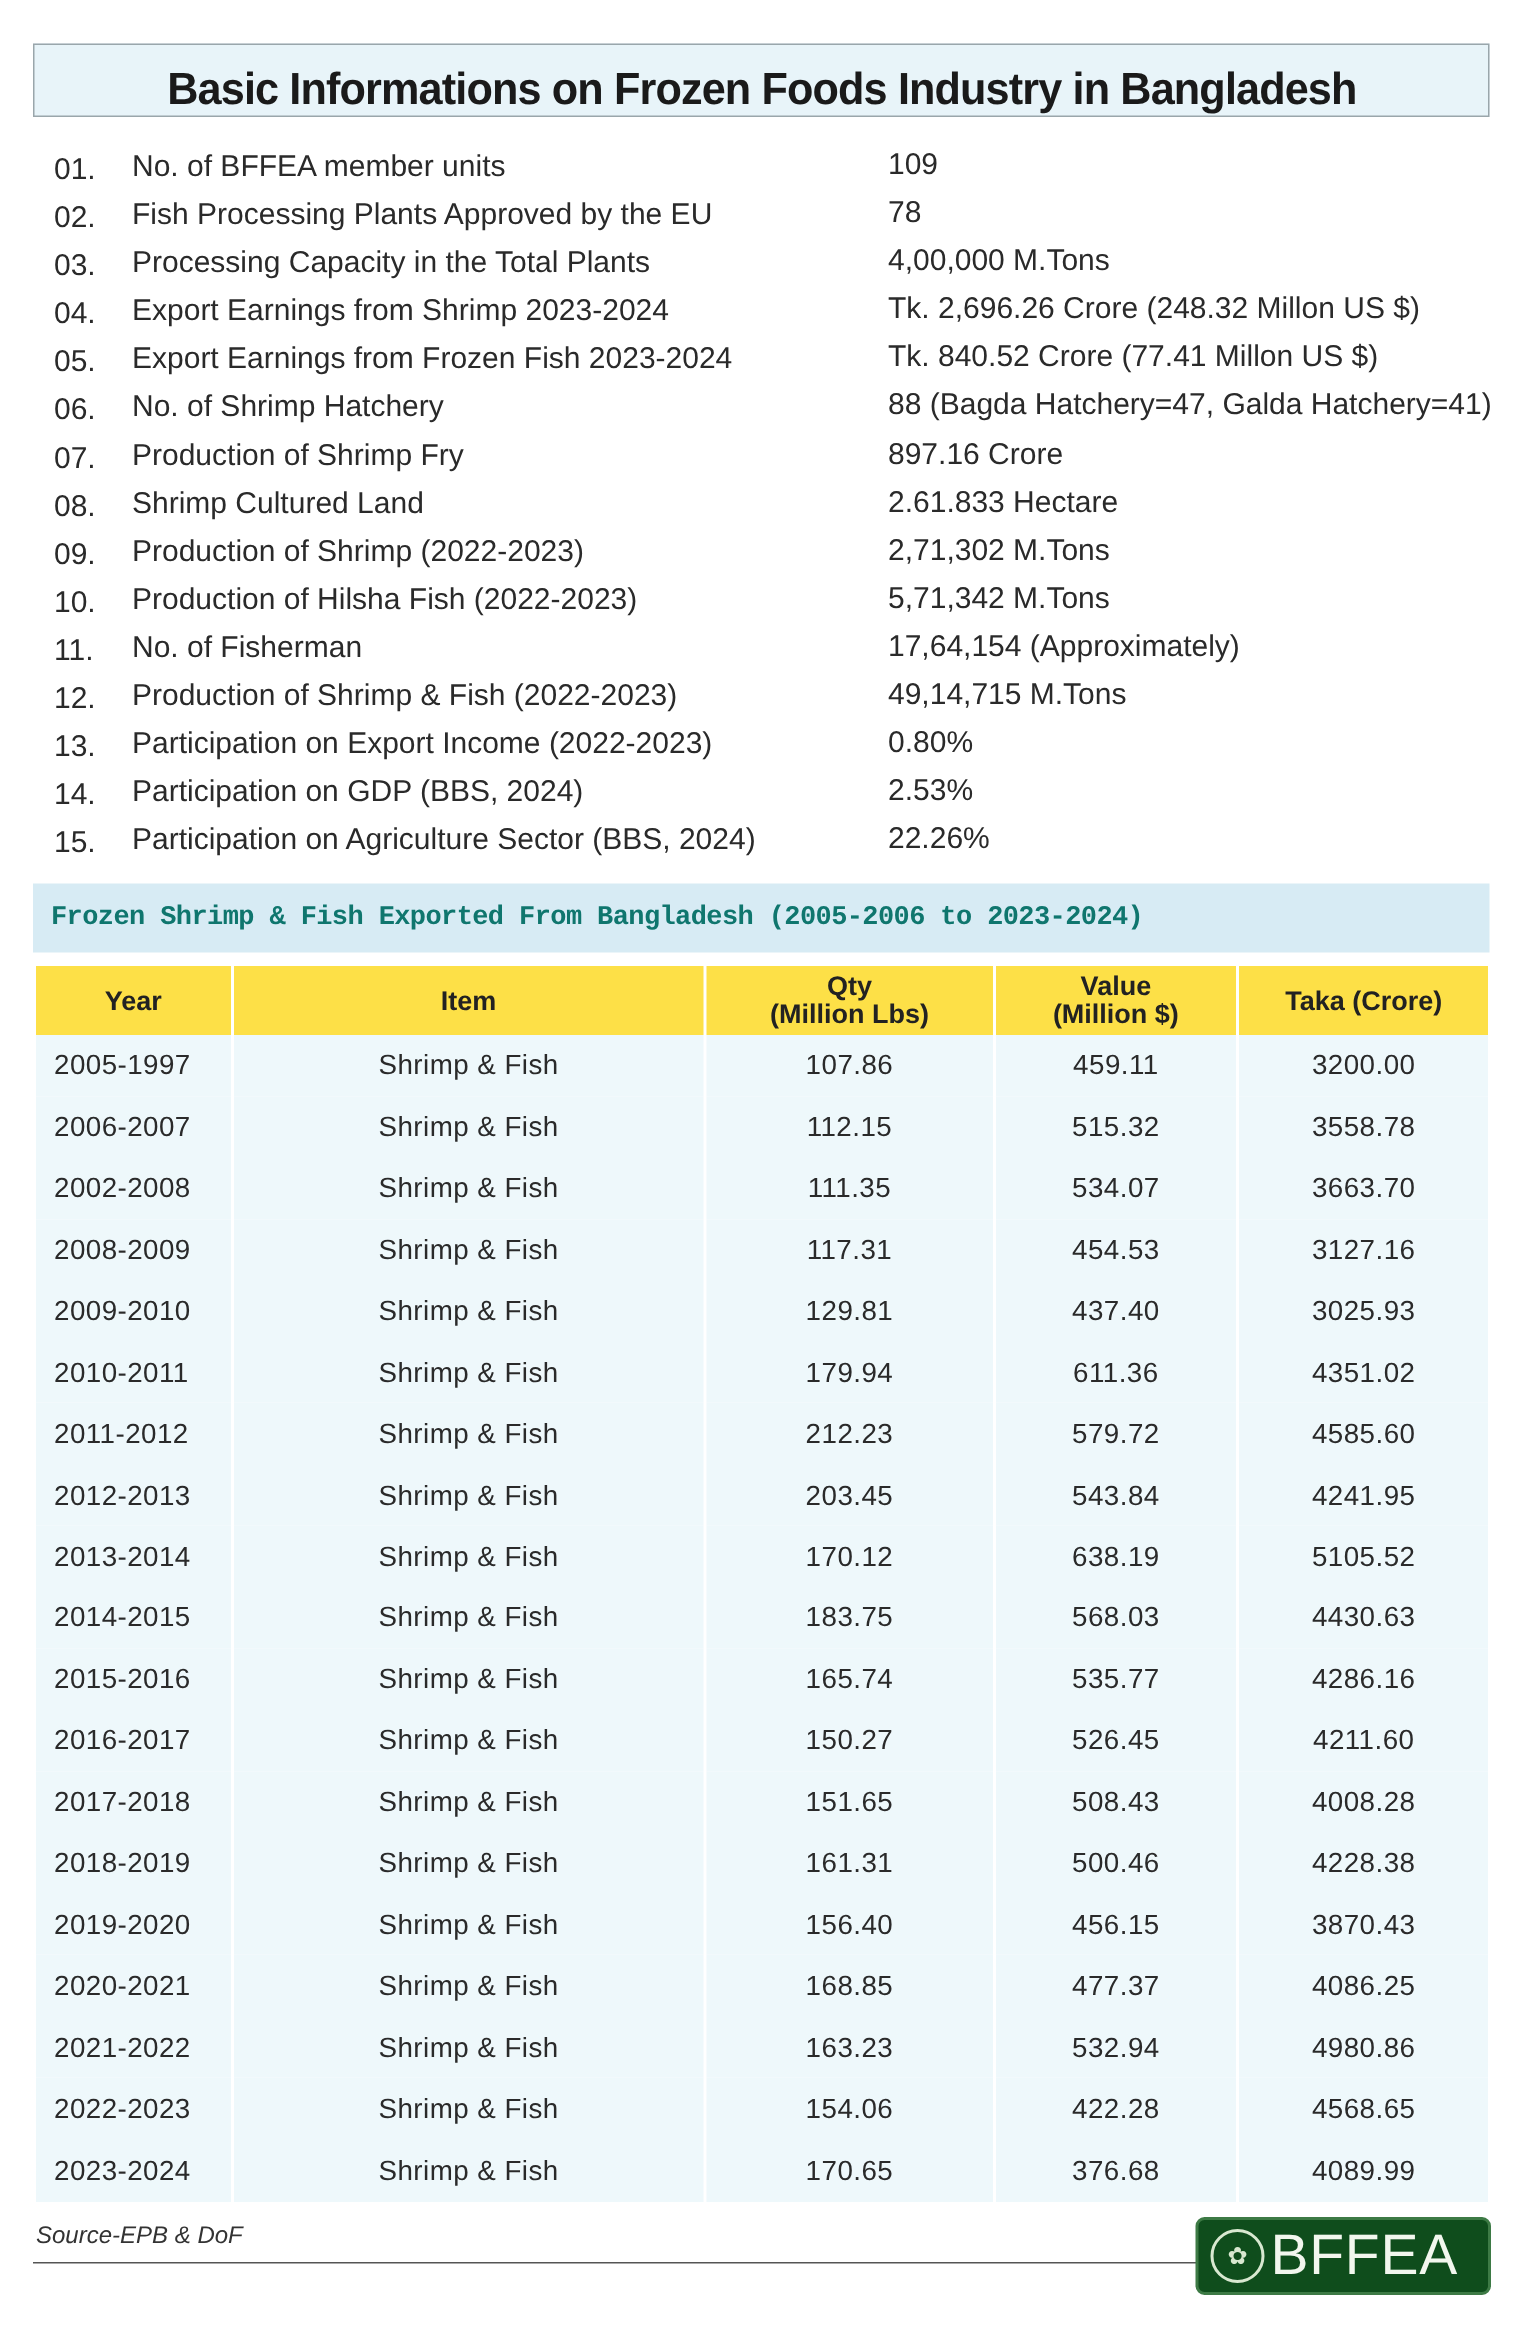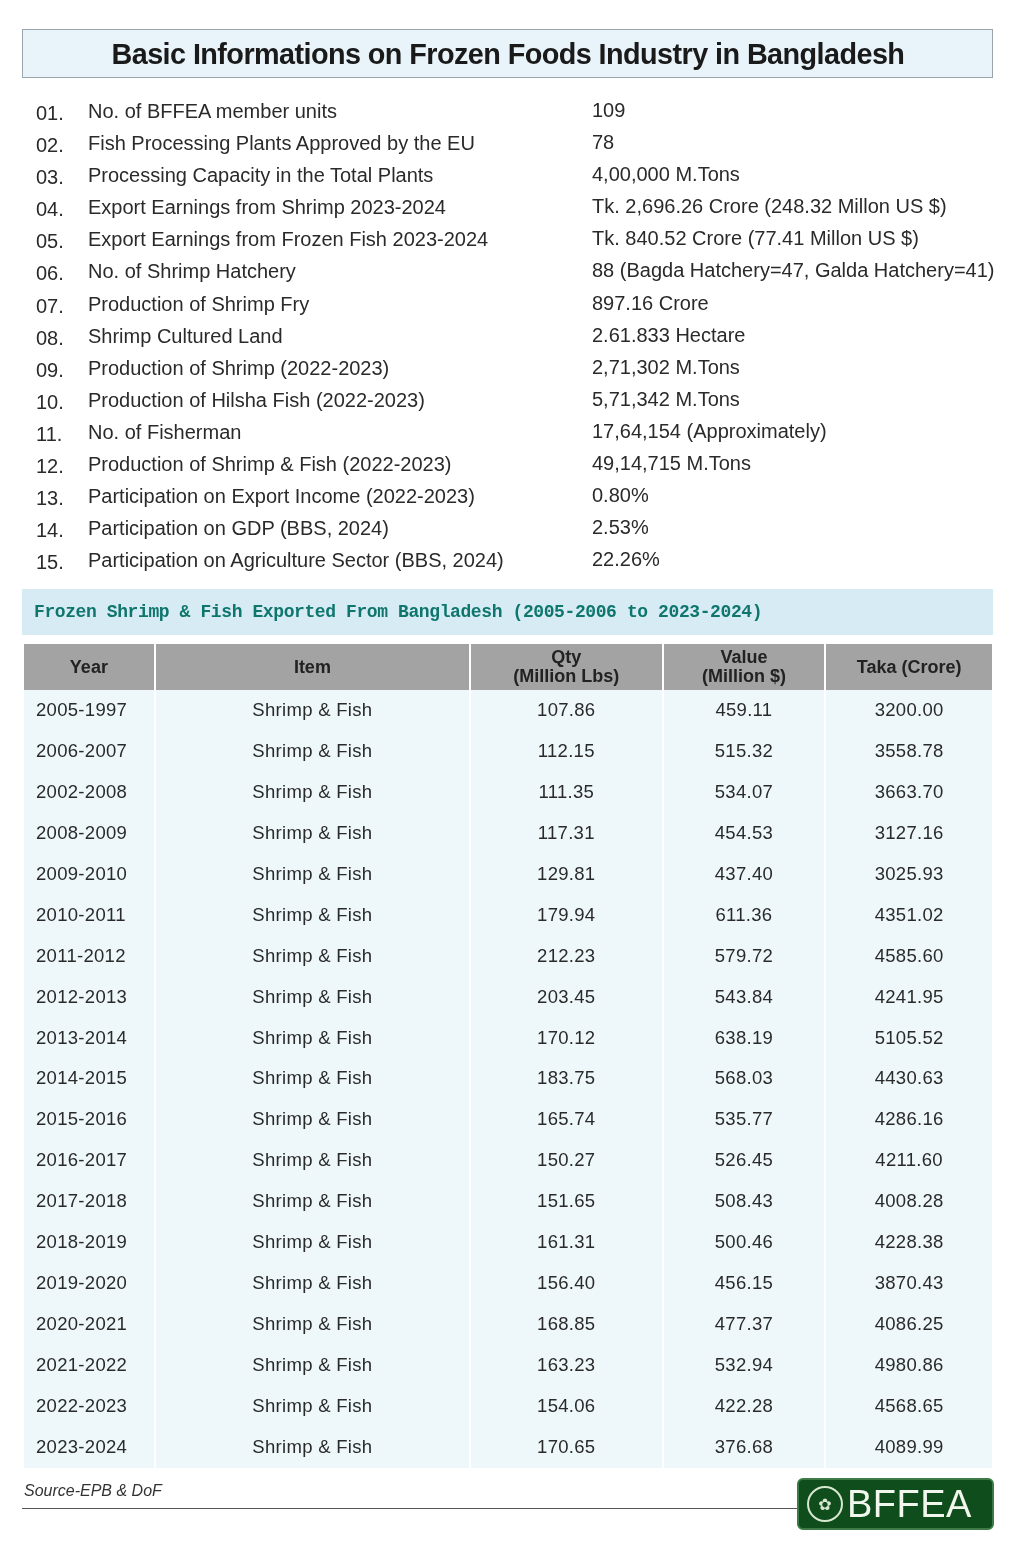--- a/index.html
+++ b/index.html
@@ -1,34 +1,34 @@
 <!DOCTYPE html>
 <html><head>
 <meta charset="utf-8">
 <style>
   html, body { margin:0; padding:0; }
   body { width:1021px; height:1561px; background:#ffffff; position:relative; overflow:hidden;
          font-family:"Liberation Sans", sans-serif; color:#1f1f1f; }
   .title-bar { position:absolute; left:22px; top:29px; width:971px; height:49px;
                background:#e8f4f9; border:1px solid #9aa6ab; box-sizing:border-box;
-               display:flex; align-items:center; justify-content:center; }
+               display:flex; align-items:flex-end; justify-content:center; }
   .title-bar h1 { margin:0; font-size:30px; font-weight:bold; color:#1a1a1a; letter-spacing:-0.6px;
                   transform:scaleX(0.96); }
   .info-list { position:absolute; left:36px; top:96px; width:965px; }
   .info-row { position:relative; height:32.1px; font-size:20px; color:#2a2a2a; }
   .info-row .num { position:absolute; left:0; top:6px; width:48px; }
   .info-row .label { position:absolute; left:52px; top:4px; white-space:nowrap; }
   .info-row .value { position:absolute; left:556px; top:3px; white-space:nowrap; }
   .sec-title { position:absolute; left:22px; top:589px; width:971px; height:46px;
                background:#d7ebf4; display:flex; align-items:center; }
   .sec-title h2 { margin:0 0 0 12px; font-size:18px; font-weight:bold; color:#0f766e;
                   letter-spacing:-0.4px; white-space:nowrap;font-family:Liberation Mono, monospace; }
   table.exports { position:absolute; left:22px; top:644px; width:972px; border-collapse:separate;
                   border-spacing:2px 0; }
-  table.exports th { background:#a3a3a3; font-weight:bold; font-size:18px; color:#222;
+  table.exports th { background:#fde047; font-weight:bold; font-size:18px; color:#222;
                      height:46px; padding:0; line-height:19px; text-align:center; }
   table.exports td { background:#eef8fb; font-size:18.5px; color:#2a2a2a; padding:0;
                      height:40.9px; text-align:center; letter-spacing:0.3px; }
   table.exports td.year { text-align:left; padding-left:12px; }
   table.exports tr:last-child td { height:42px; }
   .source { position:absolute; left:24px; top:1482px; font-size:16px; font-style:italic; color:#333; }
   .rule { position:absolute; left:22px; top:1508px; width:780px; height:1px; background:#555; }
   .logo { position:absolute; left:797px; top:1478px; width:197px; height:52px; background:#0f4d1c;
           border-radius:6px; box-sizing:border-box; border:2px solid #3d7a45;
           display:flex; align-items:center; }

